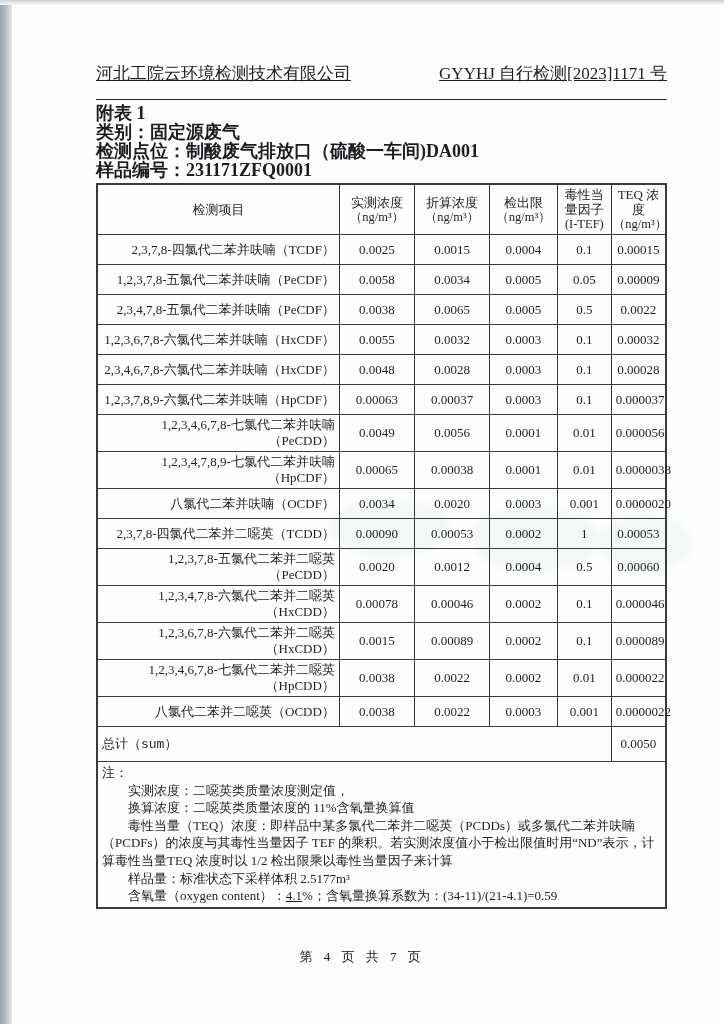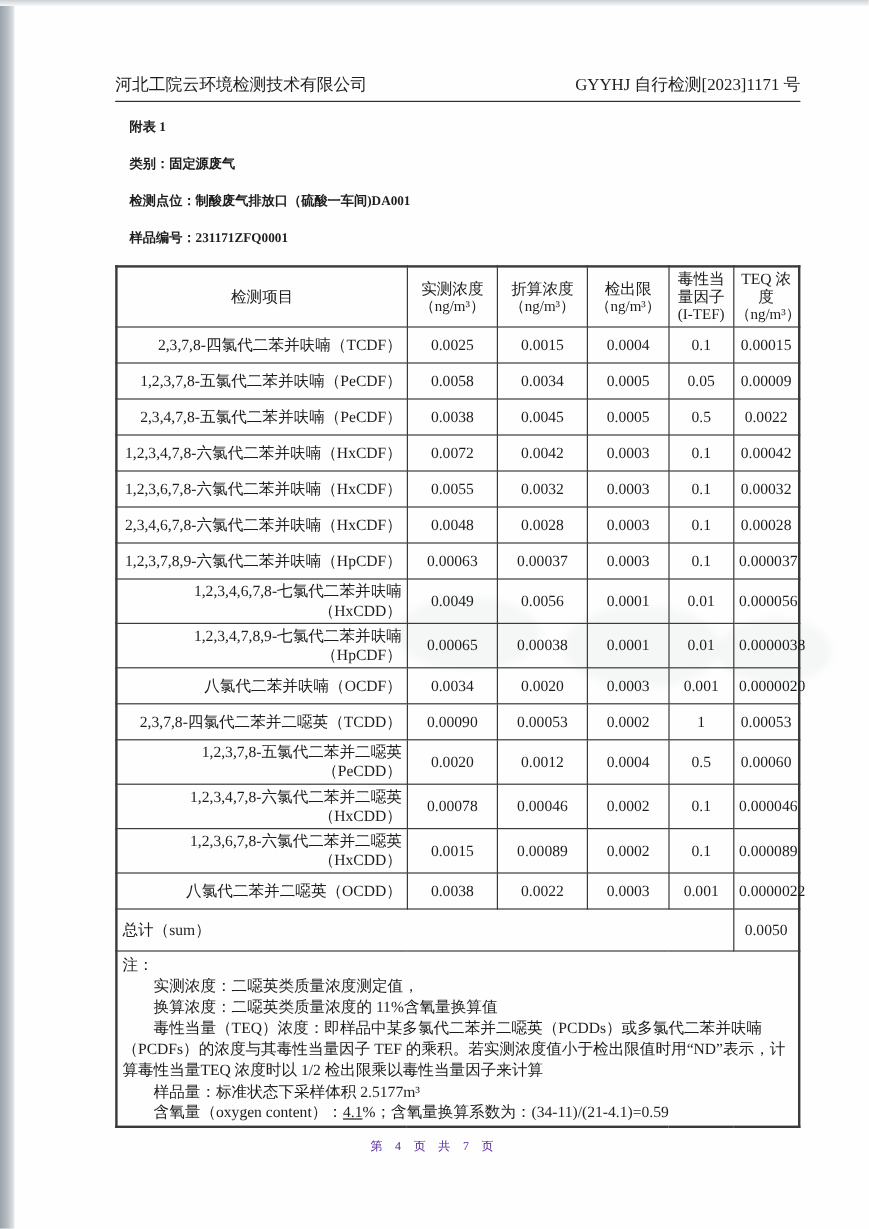--- a/index.html
+++ b/index.html
@@ -19,56 +19,57 @@
   .scan-edge-top {
     position: absolute; left: 0; top: 0; width: 100%; height: 5px;
     background: linear-gradient(#cdd1d4, #f7f8f8);
   }
   .page {
     position: absolute; left: 96px; top: 62px; width: 571px;
   }
   .doc-header {
     display: flex; justify-content: space-between; align-items: flex-end;
     border-bottom: 1.5px solid #2d2d2f;
-    padding-bottom: 4px;
-    font-size: 14px;
+    padding-bottom: 14px;
+    font-size: 17px;
     white-space: nowrap;
+    text-decoration: underline;
   }
   .meta { margin-top: 4px; }
   .meta p {
-    margin: 12px; font-weight: bold; font-size: 11px; line-height: 19px;
+    margin: 0; font-weight: bold; font-size: 18px; line-height: 19px;
   }
   table.report {
     border-collapse: collapse; width: 100%; margin-top: 3px;
     table-layout: fixed;
     border: 2px solid #3a3a3c;
   }
   table.report th, table.report td {
     border: 1px solid #3a3a3c;
     font-weight: normal;
     font-size: 13px;
     padding: 2px 4px;
     background: transparent;
   }
   table.report thead th { height: 50px; text-align: center; line-height: 15px; padding: 2px 1px; }
   .unit-line { display: block; font-size: 12.5px; }
   td.c-item { text-align: right; padding-left: 7px; height: 30px; line-height: 16px; }
   td.c-num { text-align: center; height: 30px; }
-  td.total-label { text-align: left; padding-left: 8px; height: 35px; font-size: 13px; }
+  td.total-label { text-align: left; padding-left: 8px; height: 35px; font-size: 13px; font-family: Liberation Mono, monospace; }
   td.total-val { text-align: center; height: 21px; }
   td.notes-cell {
     padding: 5px 8px 8px 8px; font-size: 12.8px; line-height: 17.6px;
     text-align: left; vertical-align: top;
   }
   .notes-cell p { margin: 0; }
   .notes-cell p.indent { text-indent: 2em; }
   .u { text-decoration: underline; }
   .footer {
     position: absolute; left: 0; top: 948px; width: 724px;
-    text-align: center; font-size: 10px; letter-spacing: 4px; color: #4c1d95;
+    text-align: center; font-size: 13px; letter-spacing: 4px; color: #0f172a;
   }
   .wm {
     position: absolute; border-radius: 50%;
     background: rgba(125, 135, 145, 0.07); filter: blur(3px);
     pointer-events: none;
   }
   .wm1 { left: 330px; top: 498px; width: 120px; height: 60px; }
   .wm2 { left: 470px; top: 505px; width: 130px; height: 68px; }
   .wm3 { left: 598px; top: 515px; width: 95px; height: 55px; }
   col.c0 { width: 42.6%; }
@@ -150,34 +151,26 @@
           <td class="c-item">1,2,3,7,8-五氯代二苯并呋喃（PeCDF）</td>
           <td class="c-num">0.0058</td>
           <td class="c-num">0.0034</td>
           <td class="c-num">0.0005</td>
           <td class="c-num">0.05</td>
           <td class="c-num">0.00009</td>
         </tr>
         <tr>
           <td class="c-item">2,3,4,7,8-五氯代二苯并呋喃（PeCDF）</td>
           <td class="c-num">0.0038</td>
-          <td class="c-num">0.0045</td>
+          <td class="c-num">0.0065</td>
           <td class="c-num">0.0005</td>
           <td class="c-num">0.5</td>
           <td class="c-num">0.0022</td>
         </tr>
         <tr>
-          <td class="c-item">1,2,3,4,7,8-六氯代二苯并呋喃（HxCDF）</td>
-          <td class="c-num">0.0072</td>
-          <td class="c-num">0.0042</td>
-          <td class="c-num">0.0003</td>
-          <td class="c-num">0.1</td>
-          <td class="c-num">0.00042</td>
-        </tr>
-        <tr>
           <td class="c-item">1,2,3,6,7,8-六氯代二苯并呋喃（HxCDF）</td>
           <td class="c-num">0.0055</td>
           <td class="c-num">0.0032</td>
           <td class="c-num">0.0003</td>
           <td class="c-num">0.1</td>
           <td class="c-num">0.00032</td>
         </tr>
         <tr>
           <td class="c-item">2,3,4,6,7,8-六氯代二苯并呋喃（HxCDF）</td>
           <td class="c-num">0.0048</td>
@@ -188,21 +181,21 @@
         </tr>
         <tr>
           <td class="c-item">1,2,3,7,8,9-六氯代二苯并呋喃（HpCDF）</td>
           <td class="c-num">0.00063</td>
           <td class="c-num">0.00037</td>
           <td class="c-num">0.0003</td>
           <td class="c-num">0.1</td>
           <td class="c-num">0.000037</td>
         </tr>
         <tr>
-          <td class="c-item">1,2,3,4,6,7,8-七氯代二苯并呋喃（HxCDD）</td>
+          <td class="c-item">1,2,3,4,6,7,8-七氯代二苯并呋喃（PeCDD）</td>
           <td class="c-num">0.0049</td>
           <td class="c-num">0.0056</td>
           <td class="c-num">0.0001</td>
           <td class="c-num">0.01</td>
           <td class="c-num">0.000056</td>
         </tr>
         <tr>
           <td class="c-item">1,2,3,4,7,8,9-七氯代二苯并呋喃（HpCDF）</td>
           <td class="c-num">0.00065</td>
           <td class="c-num">0.00038</td>
@@ -242,20 +235,28 @@
           <td class="c-num">0.1</td>
           <td class="c-num">0.000046</td>
         </tr>
         <tr>
           <td class="c-item">1,2,3,6,7,8-六氯代二苯并二噁英（HxCDD）</td>
           <td class="c-num">0.0015</td>
           <td class="c-num">0.00089</td>
           <td class="c-num">0.0002</td>
           <td class="c-num">0.1</td>
           <td class="c-num">0.000089</td>
+        </tr>
+        <tr>
+          <td class="c-item">1,2,3,4,6,7,8-七氯代二苯并二噁英 （HpCDD）</td>
+          <td class="c-num">0.0038</td>
+          <td class="c-num">0.0022</td>
+          <td class="c-num">0.0002</td>
+          <td class="c-num">0.01</td>
+          <td class="c-num">0.000022</td>
         </tr>
         <tr>
           <td class="c-item">八氯代二苯并二噁英（OCDD）</td>
           <td class="c-num">0.0038</td>
           <td class="c-num">0.0022</td>
           <td class="c-num">0.0003</td>
           <td class="c-num">0.001</td>
           <td class="c-num">0.0000022</td>
         </tr>
       </tbody>

